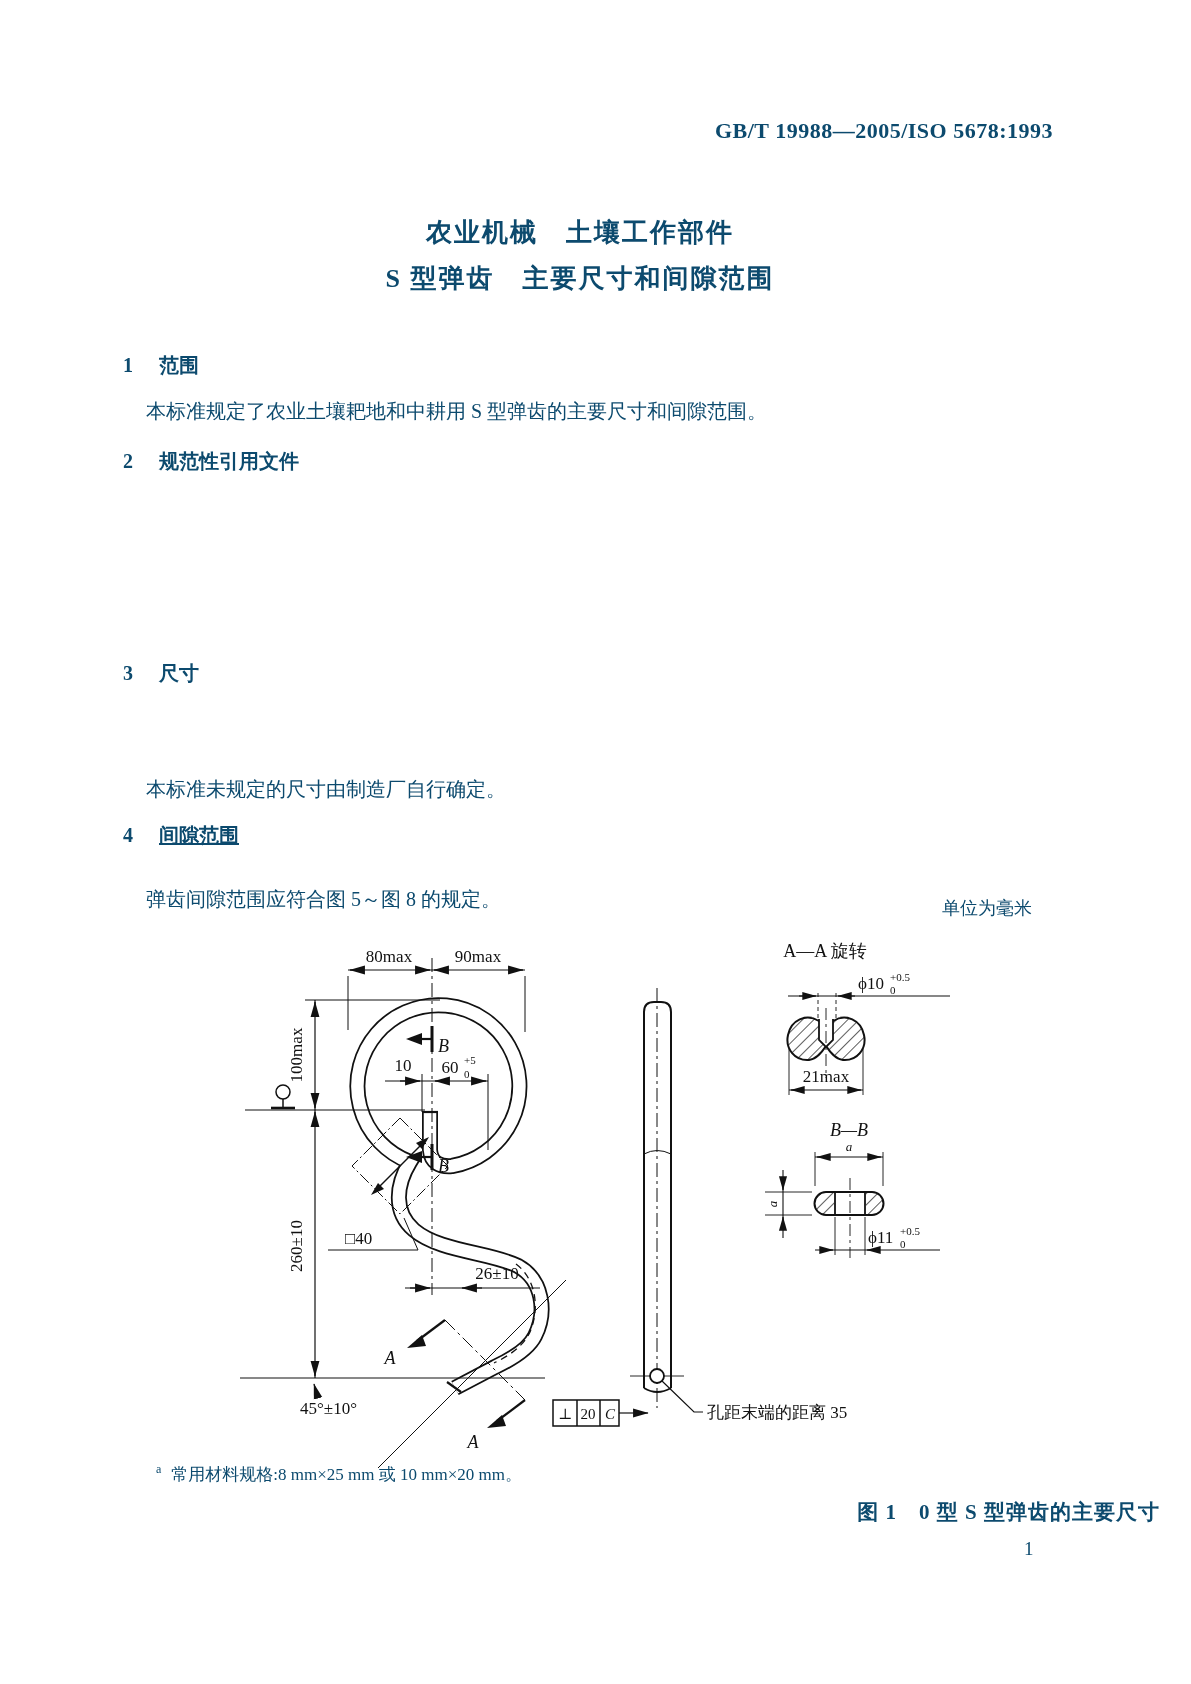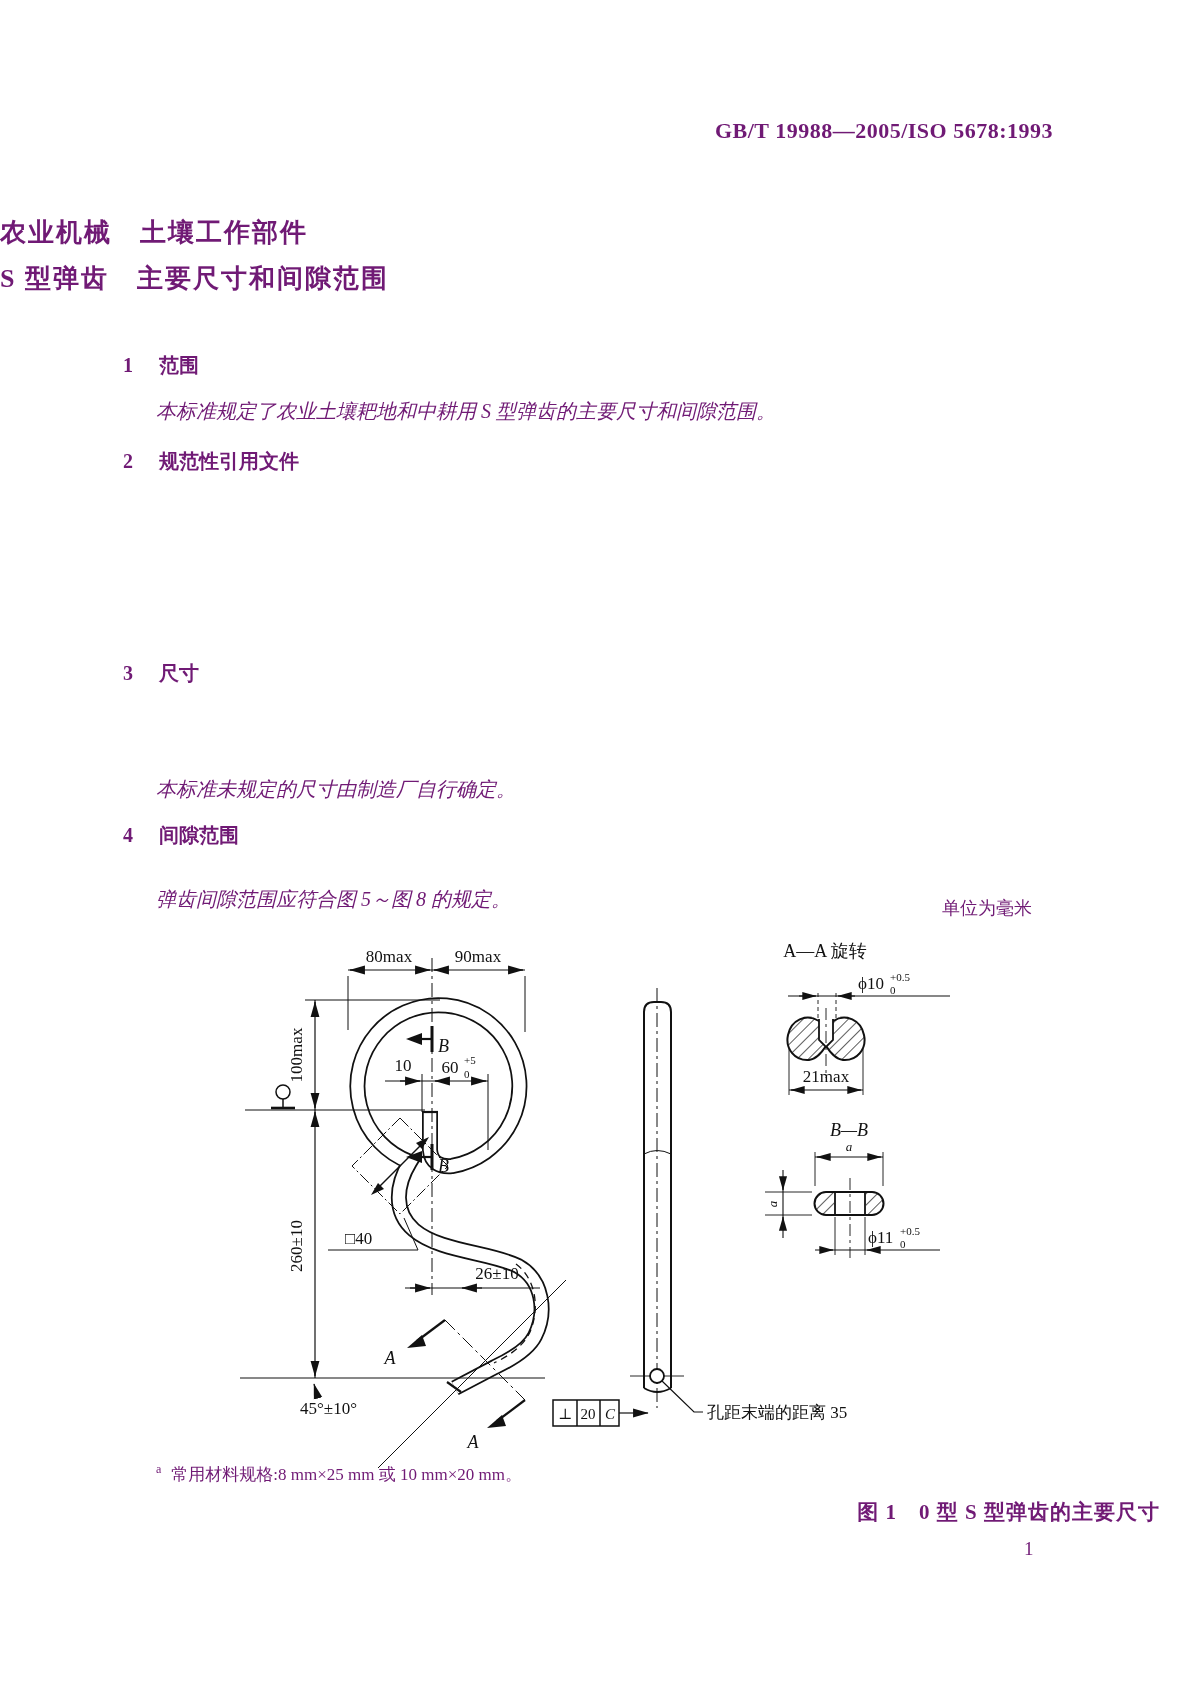--- a/index.html
+++ b/index.html
@@ -1,26 +1,26 @@
 <!DOCTYPE html>
 <html><head>
 <meta charset="utf-8">
 <style>
   html,body{margin:0;padding:0;background:#e8e8e8;}
   .page{
     position:relative;width:1191px;height:1684px;margin:0 auto;background:#ffffff;
-    font-family:"Liberation Serif","DejaVu Serif",serif;color:#701a75;overflow:hidden;
+    font-family:"Liberation Serif","DejaVu Serif",serif;color:#0c4a6e;overflow:hidden;
   }
   .header{position:absolute;top:118px;right:138px;font-size:22px;font-weight:bold;letter-spacing:.5px;}
-  .title{position:absolute;top:210px;left:0;width:1160px;font-weight:bold;}
+  .title{position:absolute;top:210px;left:0;width:1160px;text-align:center;font-weight:bold;}
   .title .t1{font-size:26px;line-height:46px;letter-spacing:2px;}
   .title .t2{font-size:26px;line-height:46px;letter-spacing:2px;}
   .sec-head{position:absolute;left:123px;font-size:20px;font-weight:bold;}
   .sec-head .num{display:inline-block;margin-right:26px;}
-  .para{position:absolute;left:116px;width:942px;font-size:20px;line-height:38px;text-align:justify;text-indent:2em;font-style:italic;}
+  .para{position:absolute;left:106px;width:942px;font-size:20px;line-height:38px;text-align:justify;text-indent:2em;}
   .units{position:absolute;top:896px;left:918px;font-size:18px;margin-left:24px;}
   .figure-svg{position:absolute;left:220px;top:928px;}
   .footnote{position:absolute;left:156px;top:1462px;font-size:17px;}
   .footnote sup{font-size:12px;margin-right:10px;}
   .caption{position:absolute;top:1498px;left:0;width:1160px;text-align:right;font-size:21px;font-weight:bold;letter-spacing:1px;}
   .pagenum{position:absolute;top:1538px;left:1024px;font-size:19px;}
   
   text{font-family:"Liberation Serif","DejaVu Serif",serif;fill:#111;}
   .dimtxt{font-size:17px;}
   .toltxt{font-size:11px;}
@@ -47,21 +47,21 @@
 
   <div class="sec-head" style="top:448px;">
     <span class="num">2</span><span>规范性引用文件</span>
   </div>
 
   <div class="sec-head" style="top:660px;">
     <span class="num">3</span><span>尺寸</span>
   </div>
   <div class="para" style="top:770px;">本标准未规定的尺寸由制造厂自行确定。</div>
 
-  <div class="sec-head" style="top:822px;">
+  <div class="sec-head" style="top:822px;text-decoration:underline;">
     <span class="num">4</span><span>间隙范围</span>
   </div>
   <div class="para" style="top:862px;margin-top:18px;">弹齿间隙范围应符合图 5～图 8 的规定。</div>
 
   <div class="units">单位为毫米</div>
 
   <svg class="figure-svg" width="830" height="540" viewBox="220 928 830 540">
     <defs>
       <marker id="ar" viewBox="0 0 12 8" markerWidth="13" markerHeight="9" refX="11.5" refY="4" orient="auto">
         <path d="M0,0.6 L12,4 L0,7.4 Z" fill="#111"></path>

